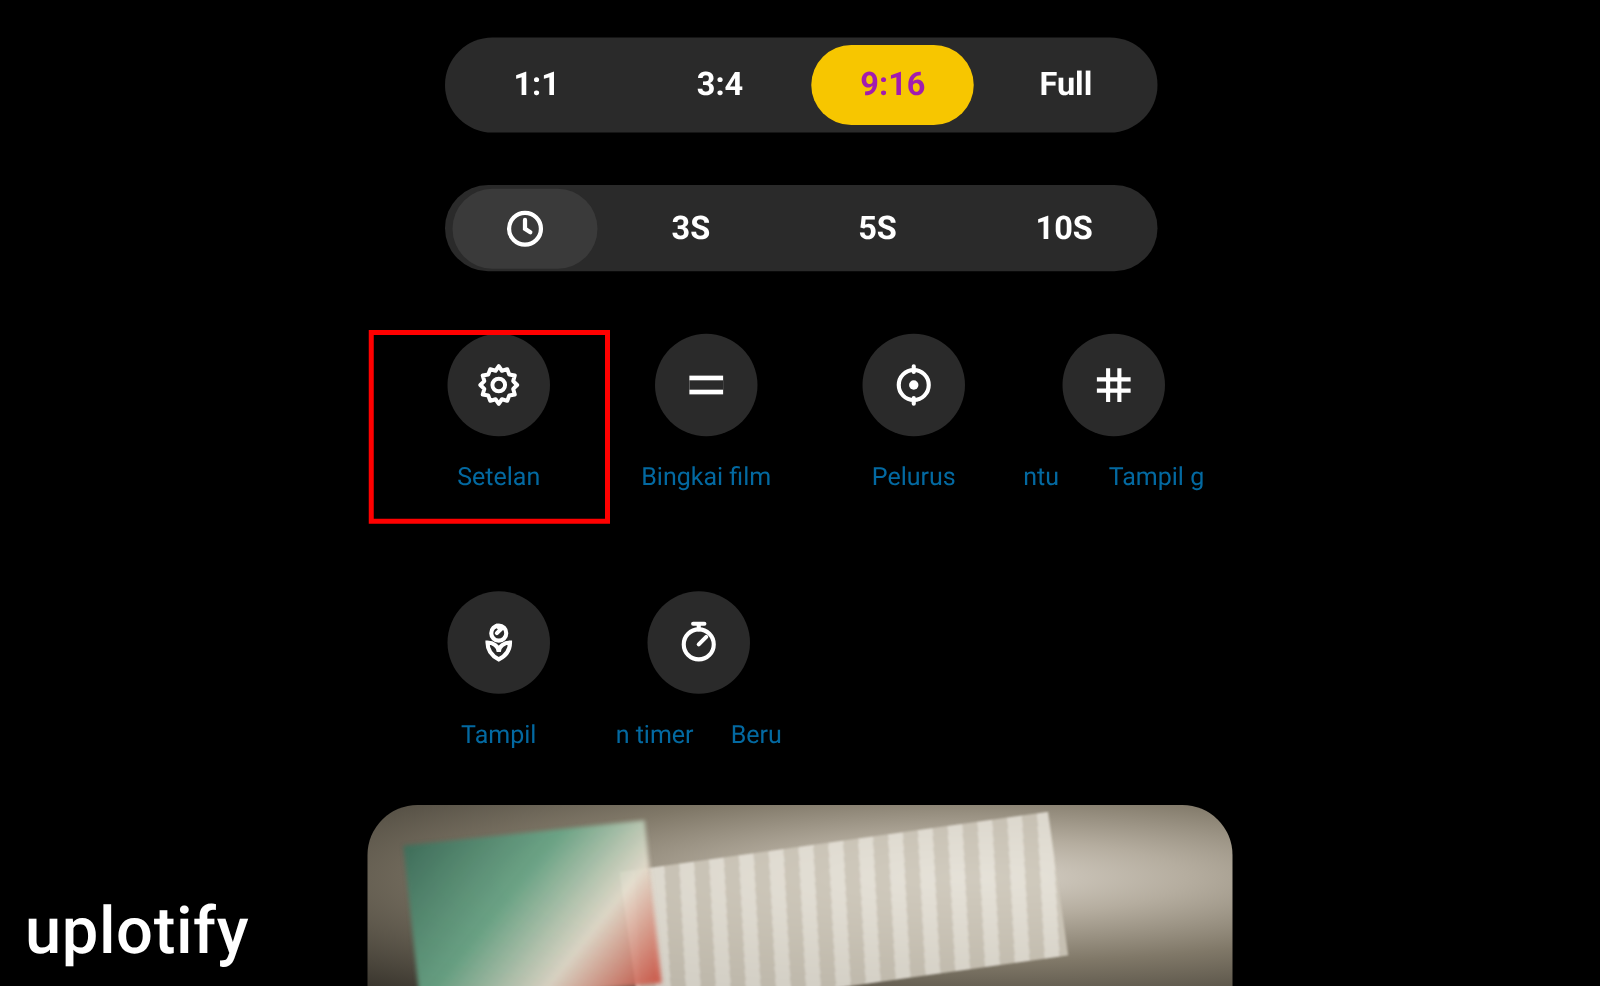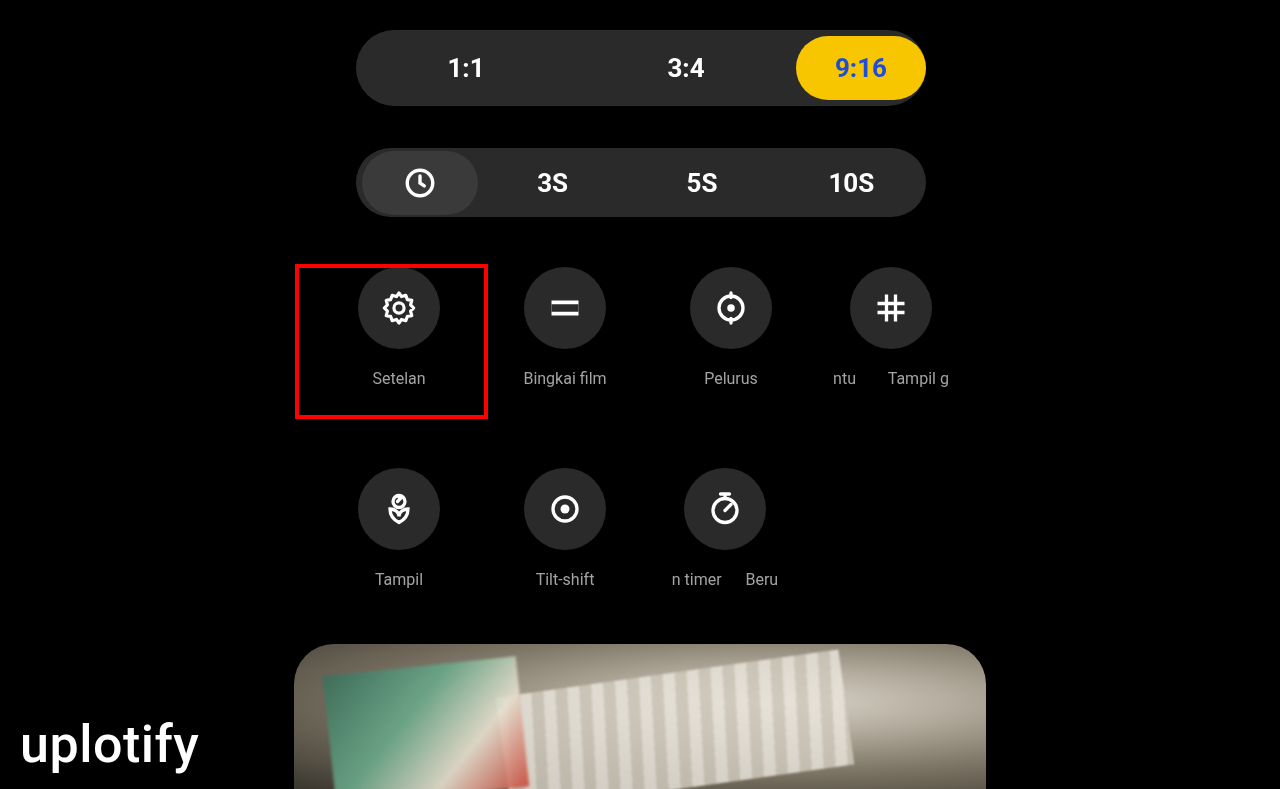--- a/index.html
+++ b/index.html
@@ -46,21 +46,21 @@
     font-weight: 700;
     color: #fff;
     cursor: pointer;
     height: 100%;
     display: flex;
     align-items: center;
     justify-content: center;
   }
   .ratio-selected {
     background: #f7c600;
-    color: #1d4ed8;
+    color: #a21caf;
     border-radius: 40px;
     height: 64px;
     margin: 6px 0;
     flex: 0 0 130px;
   }
   .timer-icon-wrap {
     background: #3a3a3a;
     border-radius: 40px;
     height: 64px;
     margin: 6px 0 6px 6px;
@@ -88,22 +88,22 @@
   .option-circle {
     width: 82px;
     height: 82px;
     border-radius: 50%;
     background: #2a2a2a;
     display: flex;
     align-items: center;
     justify-content: center;
   }
   .option-label {
-    font-size: 16px;
-    color: #a3a3a3;
+    font-size: 20px;
+    color: #0369a1;
     font-weight: 400;
     white-space: nowrap;
   }
   .highlight-box {
     position: absolute;
     border: 4px solid #ff0000;
     pointer-events: none;
   }
   .hl1 {
     left: 295px;
@@ -161,20 +161,21 @@
 </style>
 </head>
 <body>
 
 <div class="phone-area">
 
   <div class="pill-bar ratio-bar">
     <div class="pill-item">1:1</div>
     <div class="pill-item">3:4</div>
     <div class="pill-item ratio-selected">9:16</div>
+    <div class="pill-item">Full</div>
   </div>
 
   <div class="pill-bar timer-bar">
     <div class="timer-icon-wrap">
       <svg width="34" height="34" viewBox="0 0 24 24" fill="none" stroke="#fff" stroke-width="2.4" stroke-linecap="round">
         <circle cx="12" cy="12" r="9"></circle>
         <path d="M12 7v5l3 2"></path>
       </svg>
     </div>
     <div class="pill-item">3S</div>
@@ -230,29 +231,20 @@
       <div class="option-circle">
         <svg width="36" height="36" viewBox="0 0 24 24" fill="none" stroke="#fff" stroke-width="2.2" stroke-linecap="round">
           <path d="M12 21c-4-2-6-5-6-9 3 0 6 2 6 5 0-3 3-5 6-5 0 4-2 7-6 9z"></path>
           <path d="M11 3l2 2-2 2"></path>
           <circle cx="12" cy="7" r="4"></circle>
         </svg>
       </div>
       <div class="option-label">Tampil</div>
     </div>
 
-    <div class="option-cell">
-      <div class="option-circle">
-        <svg width="36" height="36" viewBox="0 0 24 24" fill="none" stroke="#fff" stroke-width="2.2">
-          <circle cx="12" cy="12" r="8"></circle>
-          <circle cx="12" cy="12" r="3" fill="#fff" stroke="none"></circle>
-        </svg>
-      </div>
-      <div class="option-label">Tilt-shift</div>
-    </div>
 
     <div class="option-cell" style="position:relative;left:-6px">
       <div class="option-circle">
         <svg width="36" height="36" viewBox="0 0 24 24" fill="none" stroke="#fff" stroke-width="2.2" stroke-linecap="round">
           <circle cx="12" cy="13" r="8"></circle>
           <path d="M12 5V2M9 2h6M12 13l4-4"></path>
         </svg>
       </div>
       <div class="option-label">
         <span>n timer</span>&nbsp;&nbsp;&nbsp;&nbsp;&nbsp;&nbsp;<span>Beru</span>

